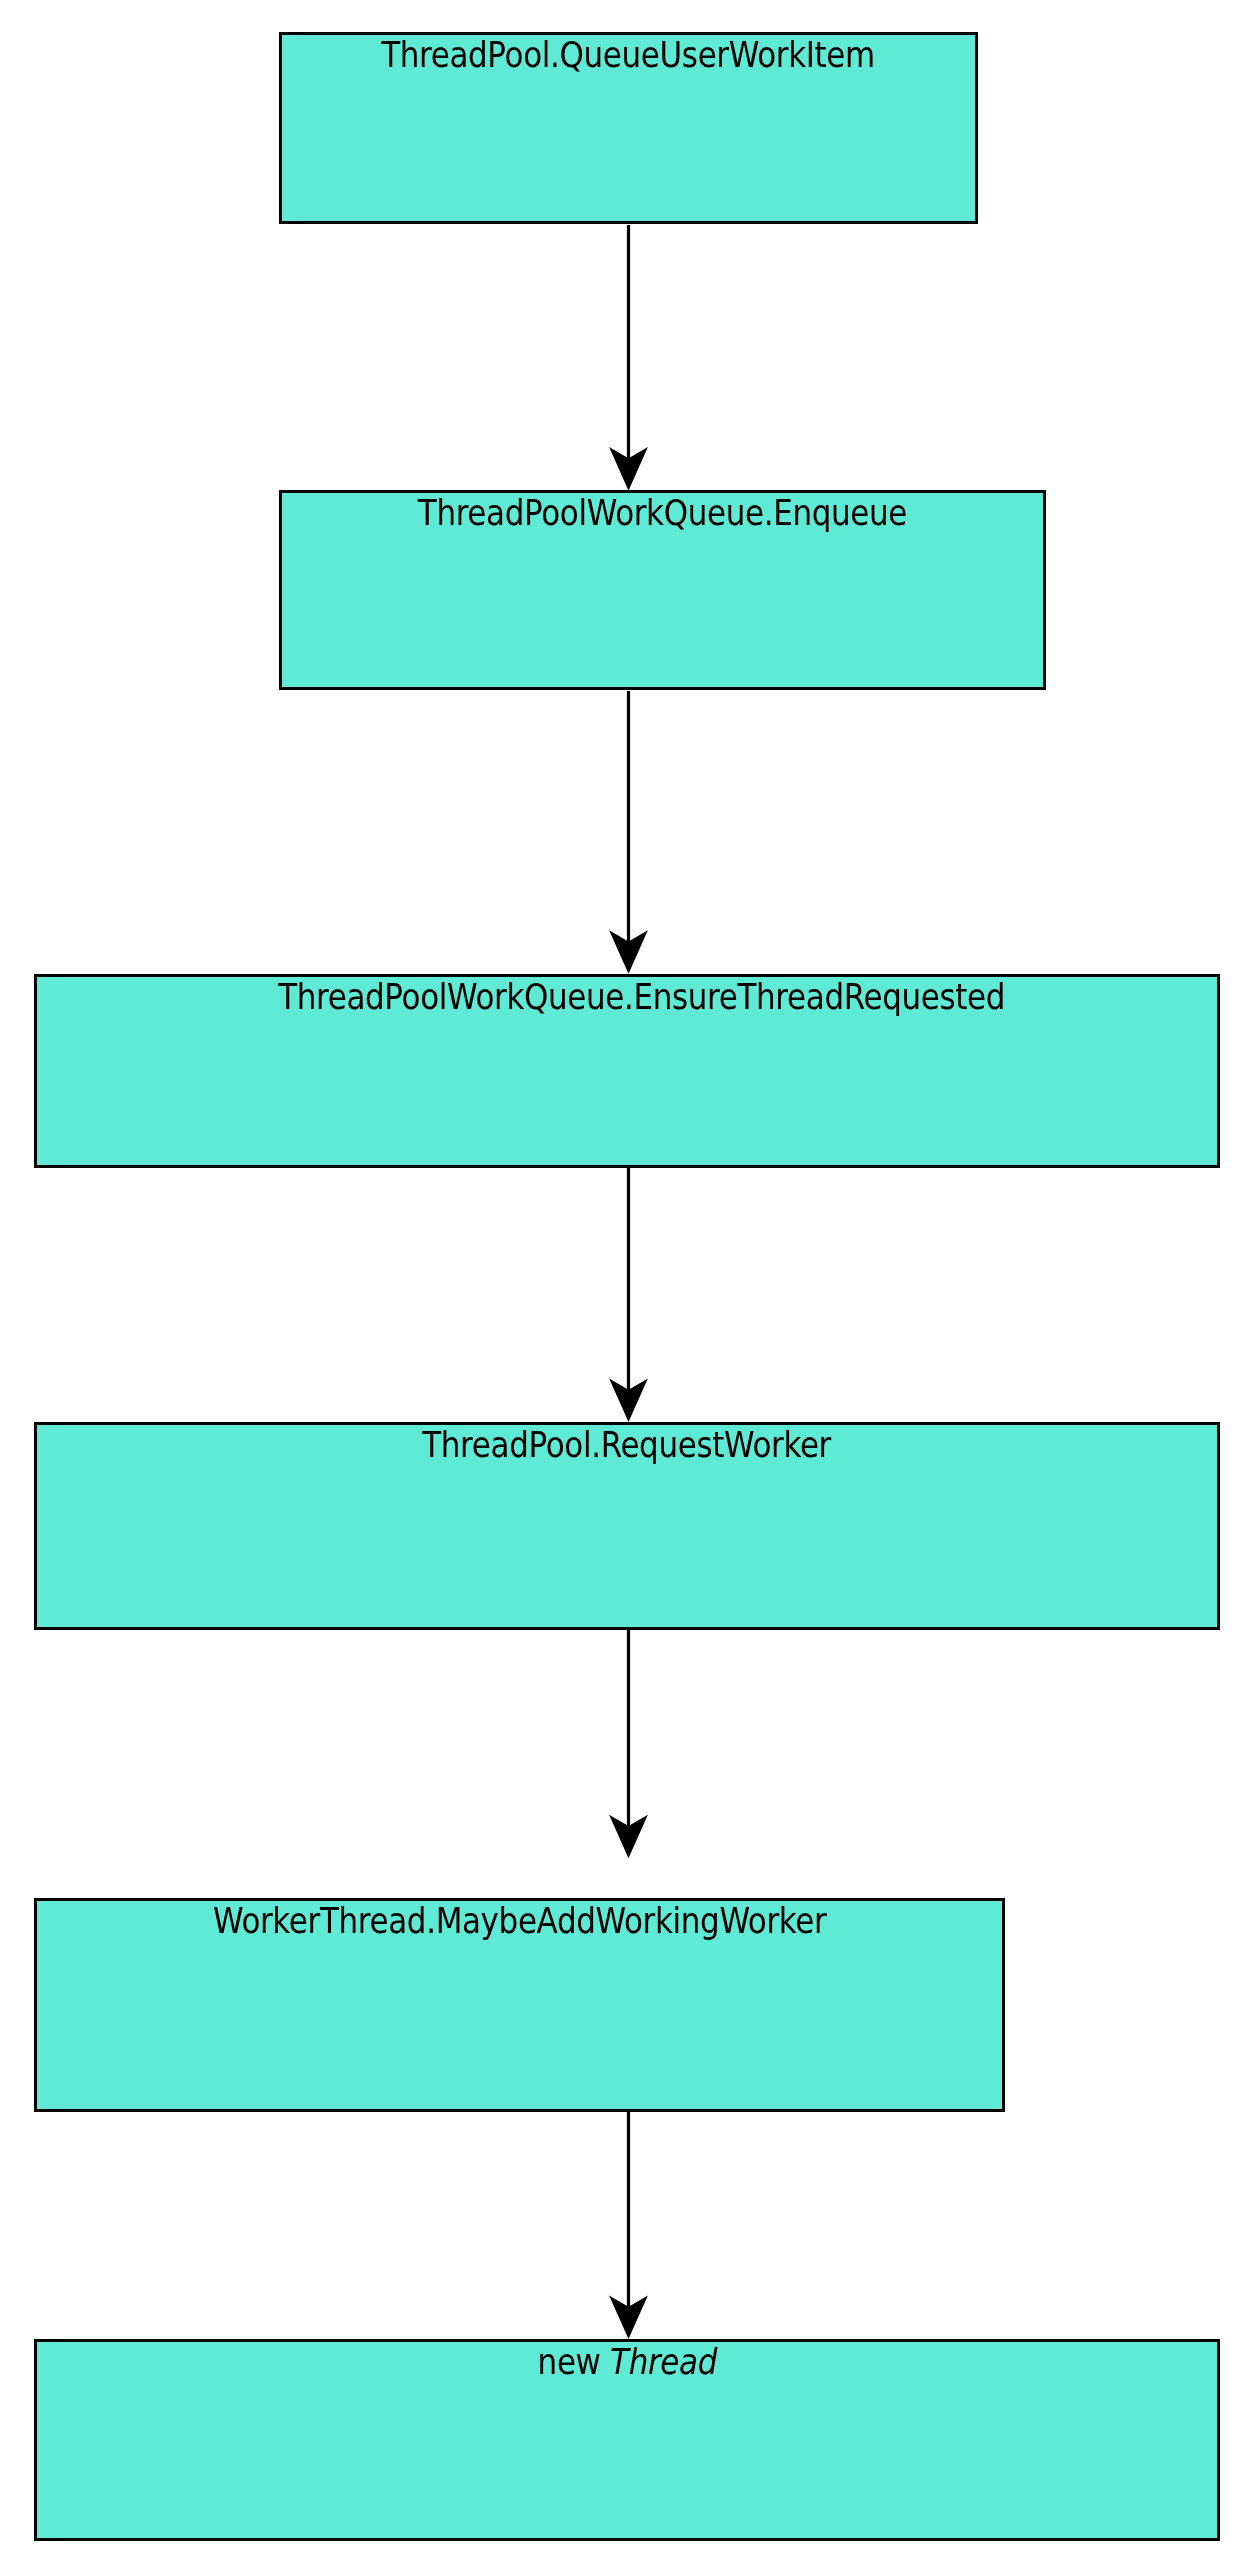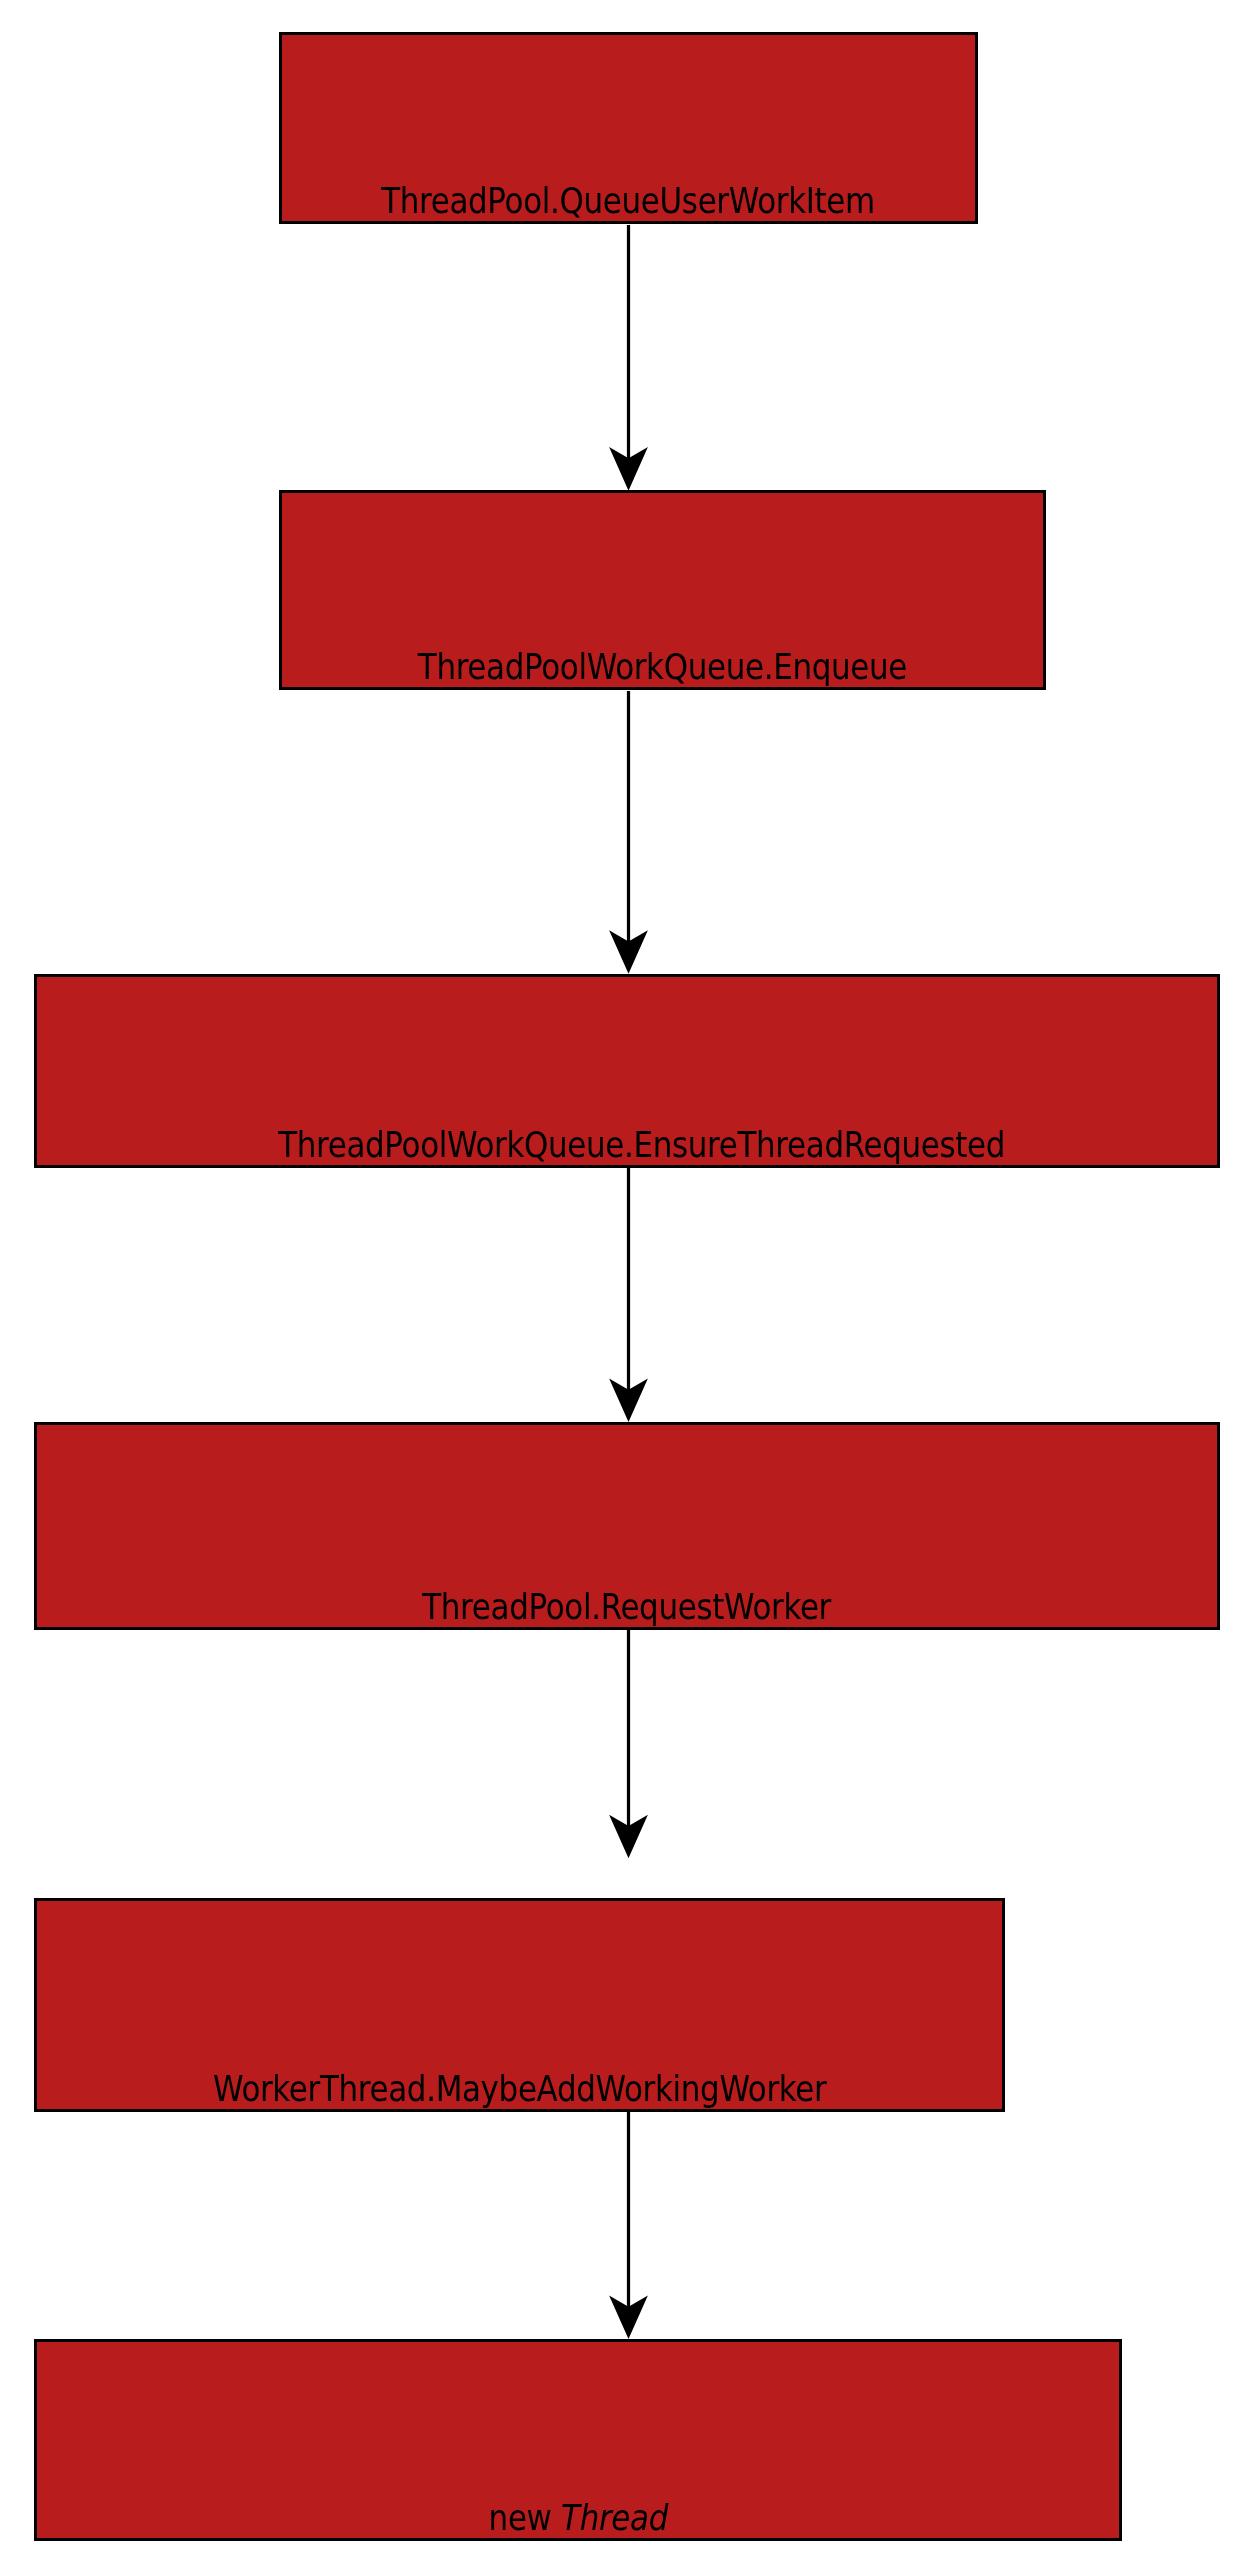--- a/index.html
+++ b/index.html
@@ -22,24 +22,24 @@
     position: absolute;
     left: 0;
     top: 0;
     width: 1257px;
     height: 2576px;
     display: block;
   }
   .node-box {
     position: absolute;
     box-sizing: border-box;
-    background: #b91c1c;
+    background: #5eead4;
     border: 3.2px solid #000000;
     display: flex;
-    align-items: flex-end;
+    align-items: flex-start;
     justify-content: center;
   }
   .node-label {
     color: #000000;
     font-family: "DejaVu Sans", sans-serif;
     font-size: 36px;
     font-weight: 400;
     line-height: 1.1;
     letter-spacing: -0.4px;
     white-space: nowrap;
@@ -100,20 +100,20 @@
   </div>
 
   <div class="node-box" style="left:34px; top:1422px; width:1186px; height:208px;">
     <span class="node-label">ThreadPool.RequestWorker</span>
   </div>
 
   <div class="node-box" style="left:34px; top:1858px; width:971px; height:214px;margin-top:40px;">
     <span class="node-label">WorkerThread.MaybeAddWorkingWorker</span>
   </div>
 
-  <div class="node-box" style="left:34px; top:2339px; width:1088px; height:202px;">
+  <div class="node-box" style="left:34px; top:2339px; width:1186px; height:202px;">
     <span class="node-label">
       <span class="kw">new </span><span class="em">Thread</span>
     </span>
   </div>
 
 </div>
 
 
 </body></html>

